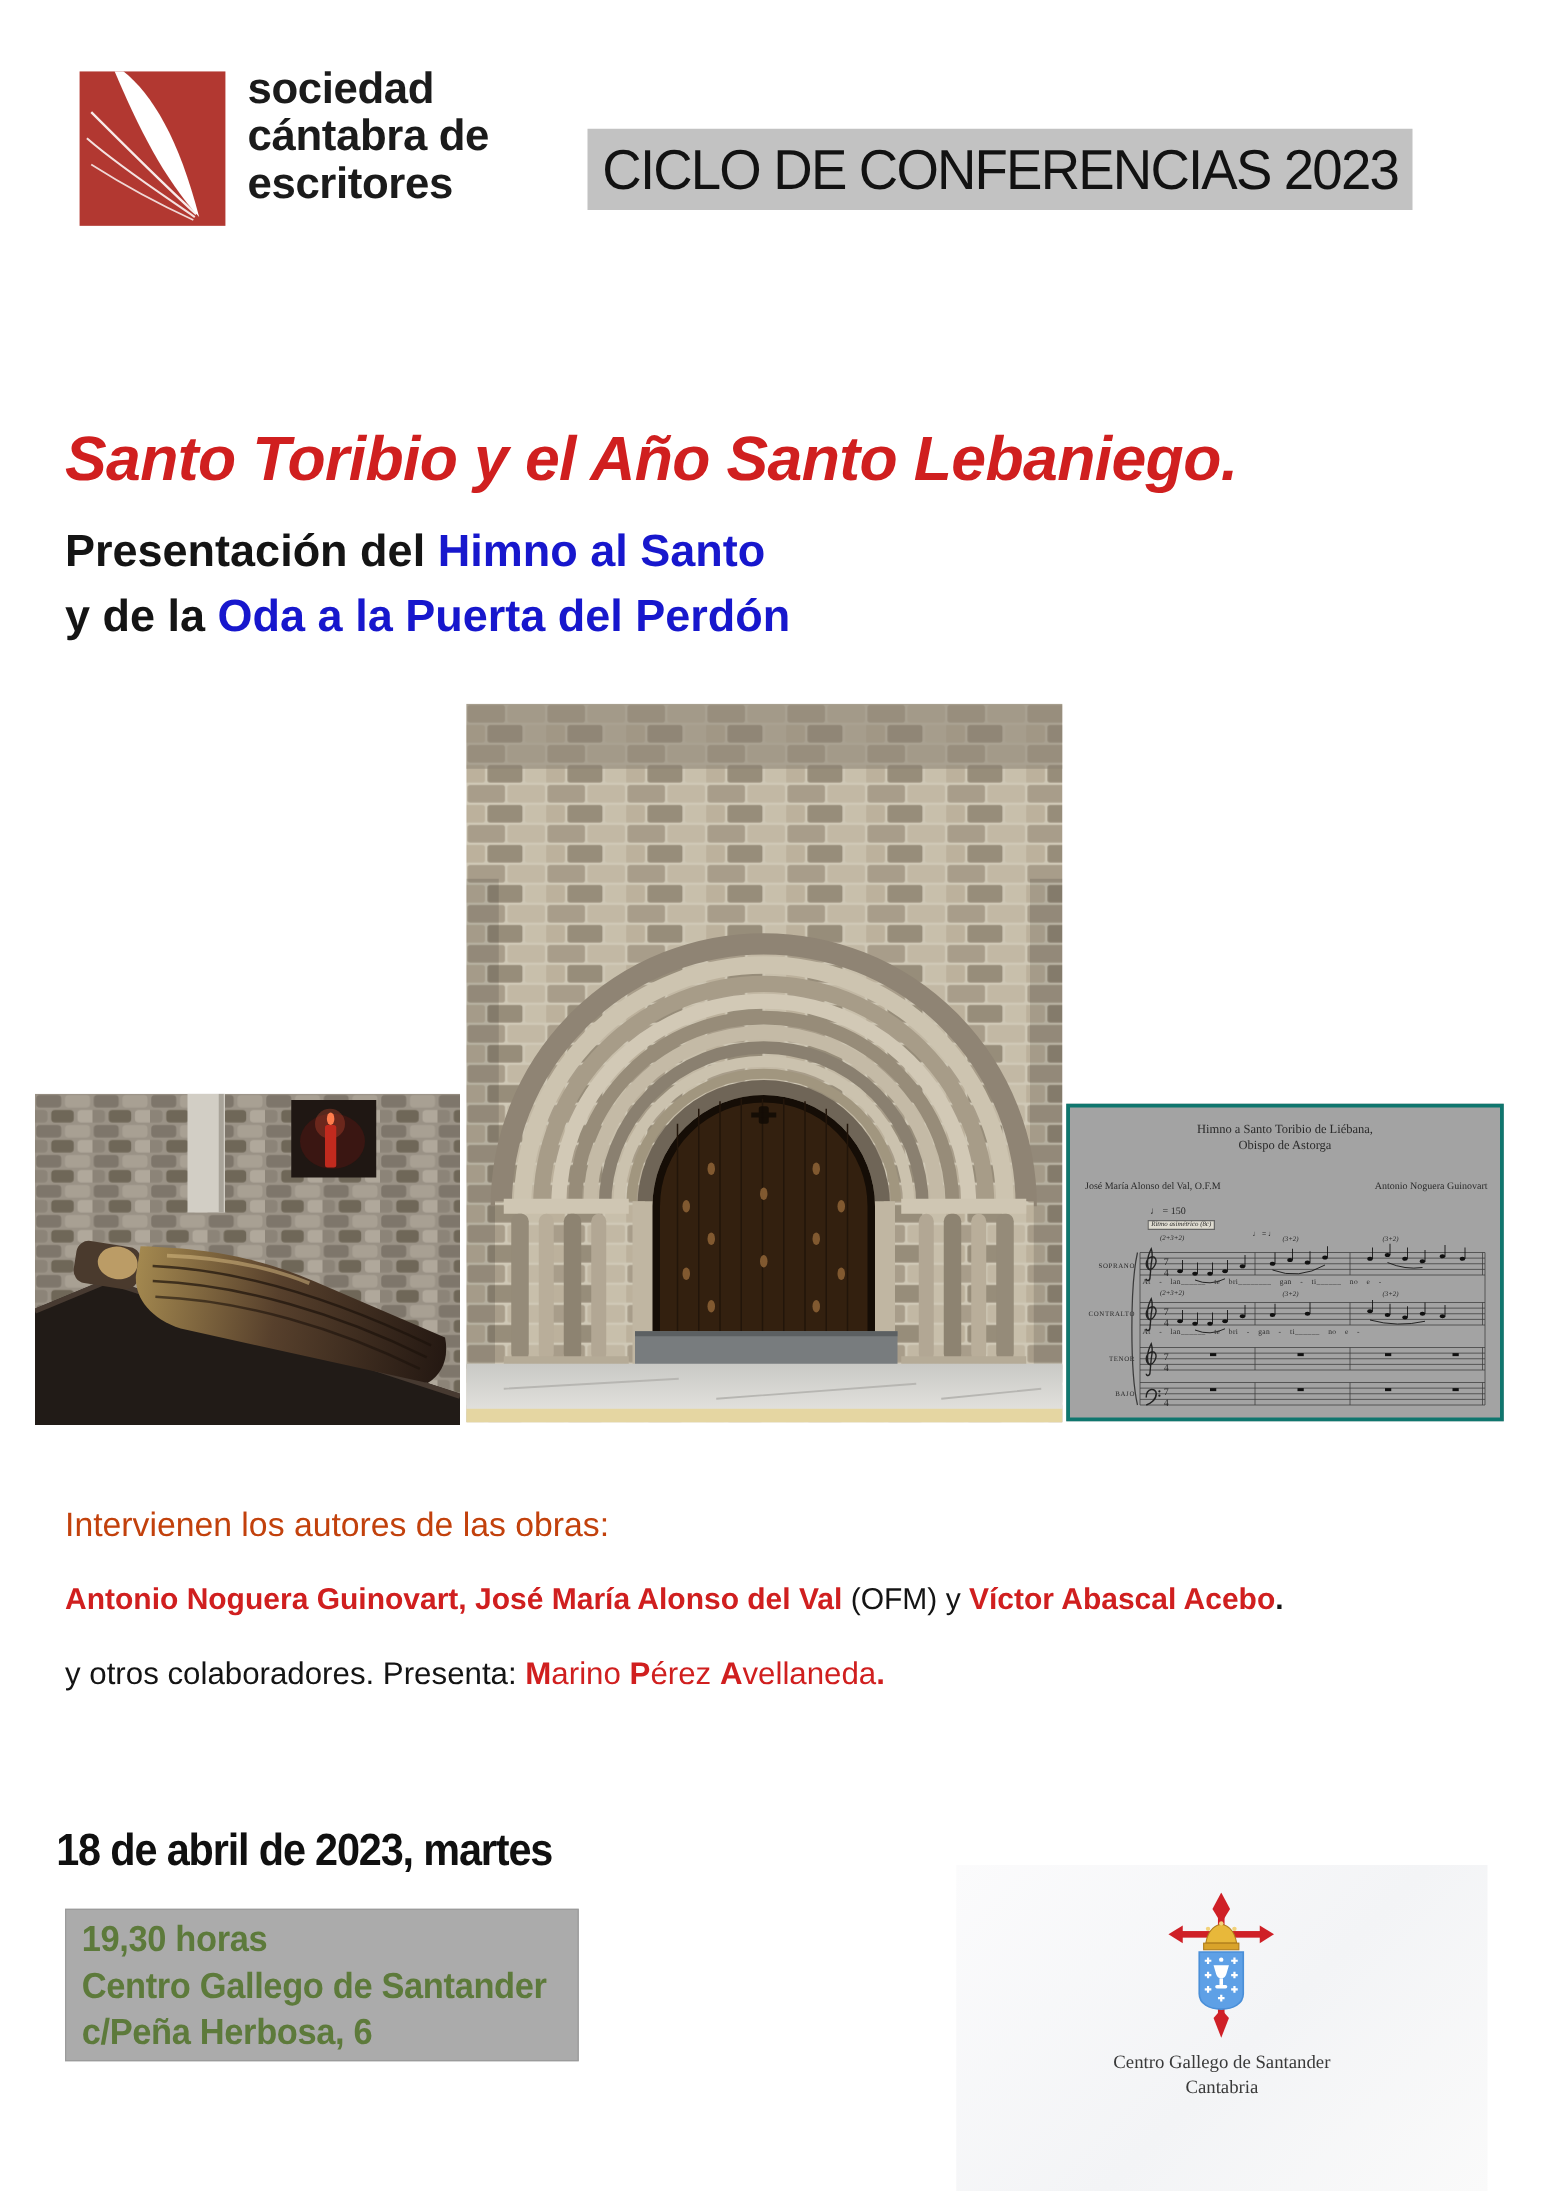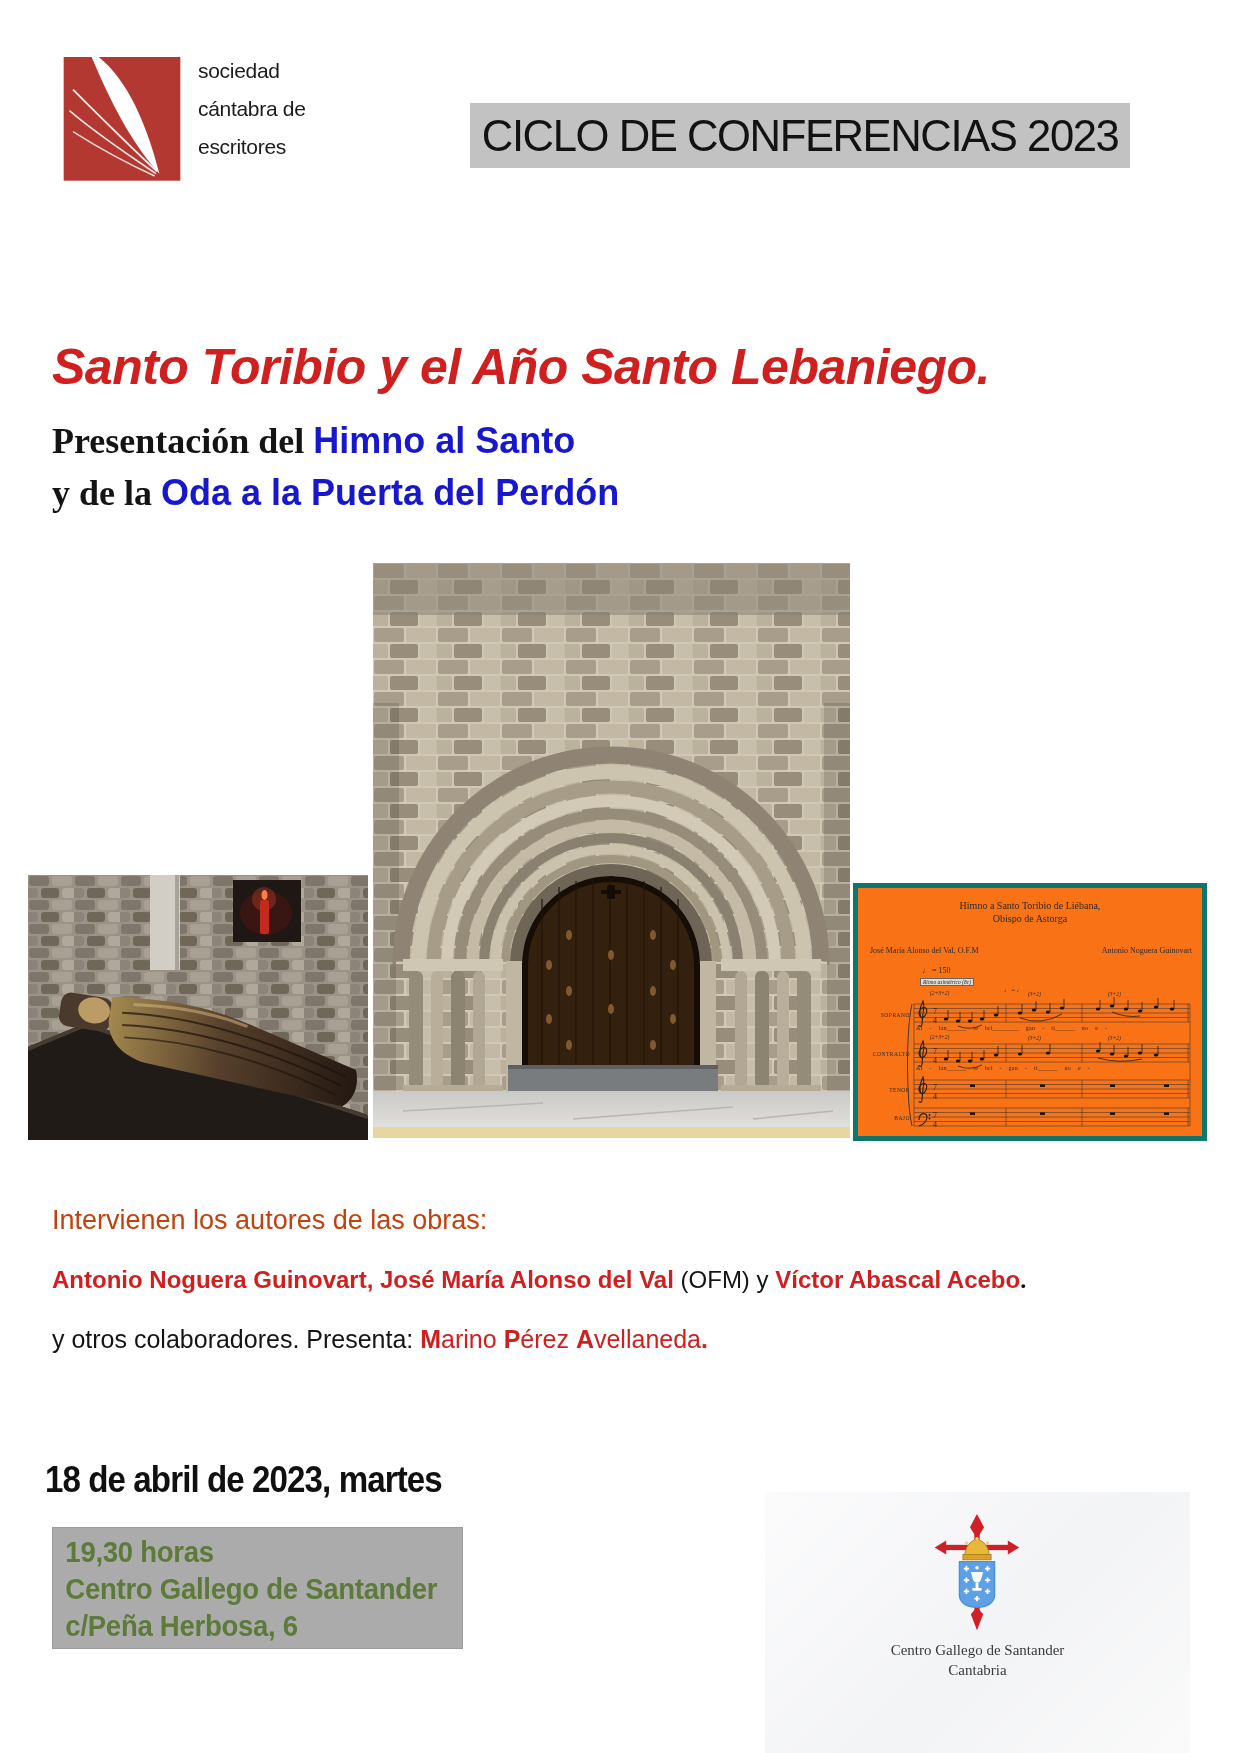--- a/index.html
+++ b/index.html
@@ -12,54 +12,54 @@
     --ink:#161616;
   }
   html,body{margin:0;padding:0;background:#e9e9e9;}
   .poster{
     position:relative;width:1240px;height:1753px;background:#ffffff;
     font-family:"Liberation Sans",sans-serif;overflow:hidden;margin:0 auto;
   }
   .abs{position:absolute;}
   
   .sce-logo-box{left:63px;top:57px;width:118px;height:126px;}
-  .sce-text{left:198px;top:52px;font-size:21px;line-height:38px;color:#1b1b1b;letter-spacing:-.3px;}
+  .sce-text{left:198px;top:52px;font-size:35px;line-height:38px;color:#1b1b1b;letter-spacing:-.3px;font-weight:bold;}
   .banner{left:440px;top:103px;width:660px;height:65px;background:var(--banner-bg);
     display:flex;align-items:center;justify-content:center;margin-left:30px;}
   .banner span{font-size:45px;color:#121212;letter-spacing:-1.5px;transform:scaleX(.97);white-space:nowrap;}
   
   .row{position:absolute;left:11px;width:1240px;margin-left:41px;}
   .main-title{top:338px;font-size:50px;font-weight:700;font-style:italic;color:var(--red);letter-spacing:-.5px;}
   .sub1{top:420px;font-size:36px;font-weight:700;color:#0d0d0d;}
   .sub2{top:472px;font-size:36px;font-weight:700;color:#0d0d0d;}
   .blue{color:var(--blue);}
   
   .portal-img{left:373px;top:563px;width:477px;height:575px;}
   .statue-img{left:28px;top:875px;width:340px;height:265px;}
   
-  .score{left:853px;top:883px;width:344px;height:248px;border:5px solid #0f766e;background:#f97316;}
+  .score{left:853px;top:883px;width:344px;height:248px;border:3px solid #0f766e;background:#a3a3a3;}
   .score .t{position:absolute;color:#2a2a2a;font-family:"Liberation Serif",serif;white-space:nowrap;}
   .sc-title1{top:12px;left:0;width:100%;text-align:center;font-size:10px;}
   .sc-title2{top:25px;left:0;width:100%;text-align:center;font-size:10px;}
   .sc-authL{top:58px;left:12px;font-size:8px;}
   .sc-authR{top:58px;right:10px;font-size:8px;}
   .sc-tempo{top:78px;left:64px;font-size:8px;font-family:"Liberation Sans",sans-serif;}
   .sc-tempobox{top:90px;left:62px;font-size:5.5px;font-style:italic;border:1px solid #666;background:#dedbd0;padding:0 2px;}
   .sc-meter{font-size:5.5px;font-style:italic;}
   .sc-equiv{top:99px;left:146px;font-size:6px;font-family:"Liberation Sans",sans-serif;}
   .sc-voice{font-size:5.5px;letter-spacing:.5px;color:#2d2d2d;left:0;width:52px;text-align:right;font-family:"Liberation Serif",serif;}
   .sc-lyric{font-size:6px;left:58px;width:278px;color:#222;word-spacing:5px;letter-spacing:.3px;font-family:"Liberation Serif",serif;white-space:nowrap;}
   
   .intervienen{top:1205px;font-size:27px;color:#c2410c;}
   .authors{top:1266px;font-size:24px;}
   .colab{top:1325px;font-size:25px;}
   .seg-rb{color:var(--red);font-weight:700;}
   .seg-r{color:var(--red);}
   .seg-k{color:#141414;}
-  .seg-kb{color:#141414;font-weight:700;font-family:Liberation Serif, serif;}
+  .seg-kb{color:#141414;font-weight:700;}
   
   .date-line{left:45px;top:1459px;font-size:36px;font-weight:700;color:#101010;letter-spacing:-1px;transform:scaleX(.92);transform-origin:left top;white-space:nowrap;}
   .ghost{left:62px;top:1538px;width:392px;height:9px;opacity:.85;
     background:repeating-linear-gradient(90deg,#c7c7c7 0 17px,transparent 17px 29px);border-radius:2px;}
   .venue{left:52px;top:1479px;width:411px;height:122px;background:var(--venue-bg);border:1px solid #9b9b9b;box-sizing:border-box;margin-top:48px;}
   .venue-inner{padding:6px 0 0 13px;font-size:29px;font-weight:700;color:var(--venue-green);line-height:37px;letter-spacing:-.3px;transform:scaleX(.95);transform-origin:left top;white-space:nowrap;}
   .cgs-block{left:765px;top:1492px;width:425px;height:261px;
     background:linear-gradient(135deg,#fbfbfc 0%,#f3f4f6 55%,#fafafa 100%);}
   .cgs-emblem{left:933px;top:1514px;width:88px;height:118px;}
   .cgs-text{left:765px;top:1640px;width:425px;text-align:center;

